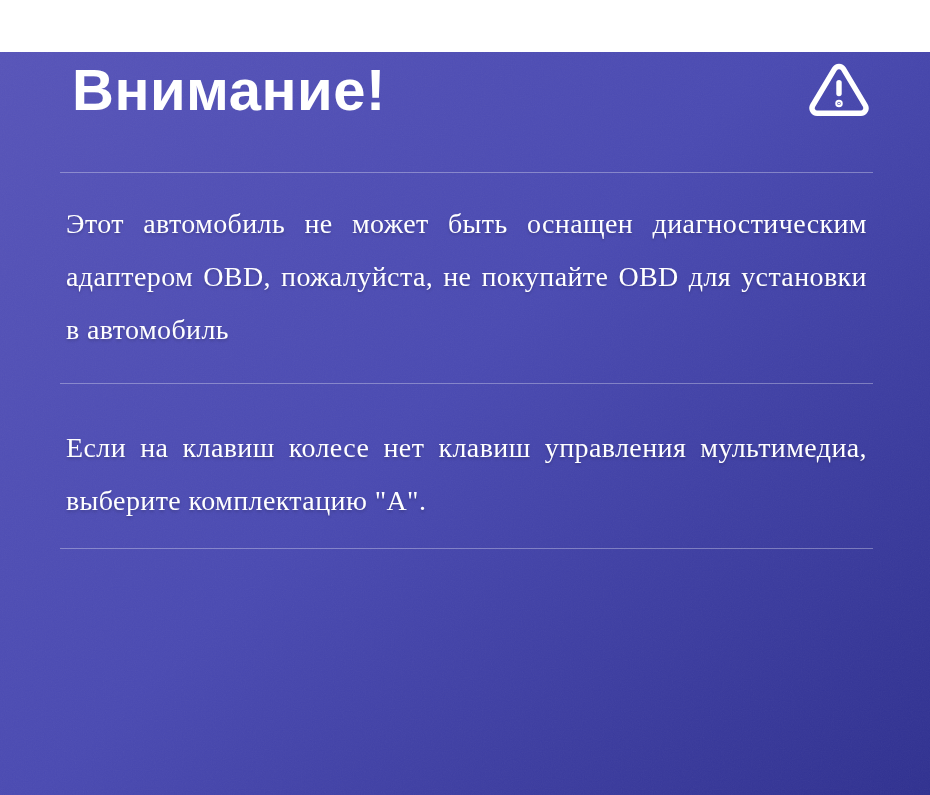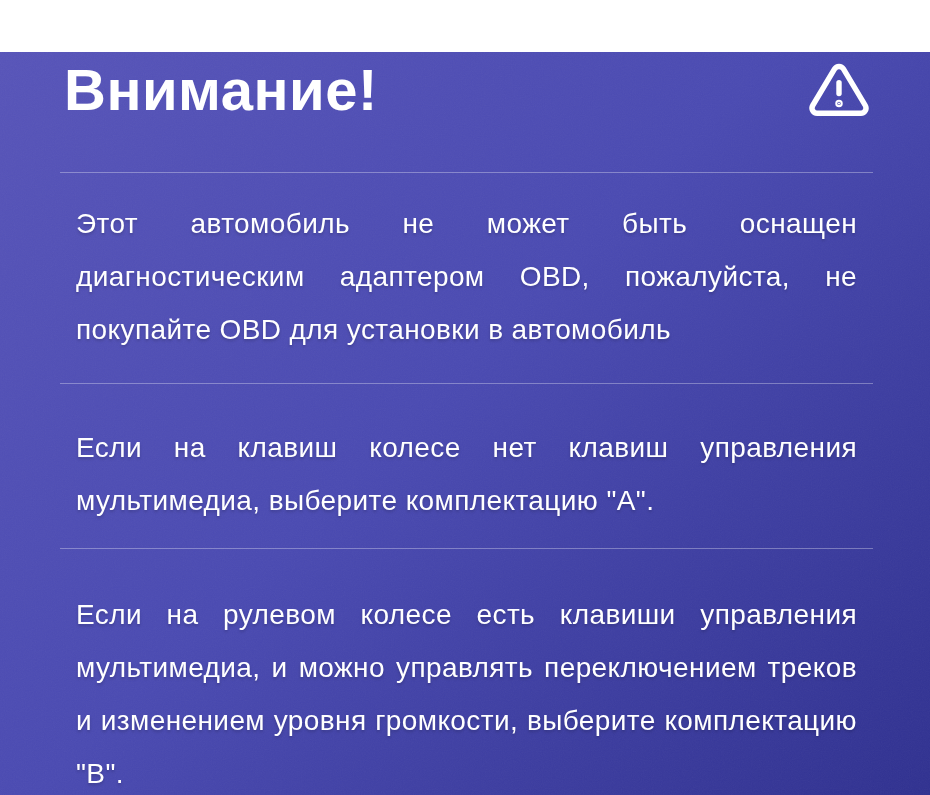--- a/index.html
+++ b/index.html
@@ -34,21 +34,21 @@
     z-index: 1;
   }
   .header-row {
     display: flex;
     align-items: center;
     justify-content: space-between;
     margin-top: 52px;
     height: 76px;
   }
   .page-title {
-    margin: 4px;
+    margin: 12px;
     font-size: 58px;
     line-height: 76px;
     font-weight: 700;
     letter-spacing: 0.5px;
   }
   .warn-icon {
     display: inline-flex;
     width: 64px;
     height: 62px;
     margin-right: 2px;
@@ -60,27 +60,28 @@
   }
   .divider {
     border: none;
     border-top: 1px solid rgba(255, 255, 255, 0.32);
     margin: 0;
   }
   .d1 { margin-top: 44px; }
   .d2 { margin-top: 27px; }
   .d3 { margin-top: 21px; }
   .para {
-    margin: 16px;
+    margin: 6px;
     font-size: 28px;
     line-height: 53px;
     letter-spacing: 0.4px;
     text-align: justify;
     text-align-last: left;
     text-shadow: 0 2px 3px rgba(0, 0, 0, 0.18);
+    font-family: Liberation Serif, serif;
   }
   .p1 { margin-top: 24px; }
   .p2 { margin-top: 37px; }
   .p3 { margin-top: 39px; }
 </style>
 </head>
 <body>
 
 <div class="card">
 
@@ -108,16 +109,15 @@
     <hr class="divider d1">
 
     <p class="para p1">Этот автомобиль не может быть оснащен диагностическим адаптером OBD, пожалуйста, не покупайте OBD для установки в автомобиль</p>
 
     <hr class="divider d2">
 
     <p class="para p2">Если на клавиш колесе нет клавиш управления мультимедиа, выберите комплектацию "А".</p>
 
     <hr class="divider d3">
 
-    <p class="para p3">Если на рулевом колесе есть клавиши управления мультимедиа, и можно управлять переключением треков и изменением уровня громкости, выберите комплектацию "В".</p>
 
   </div>
 </div>
 
 </body></html>

